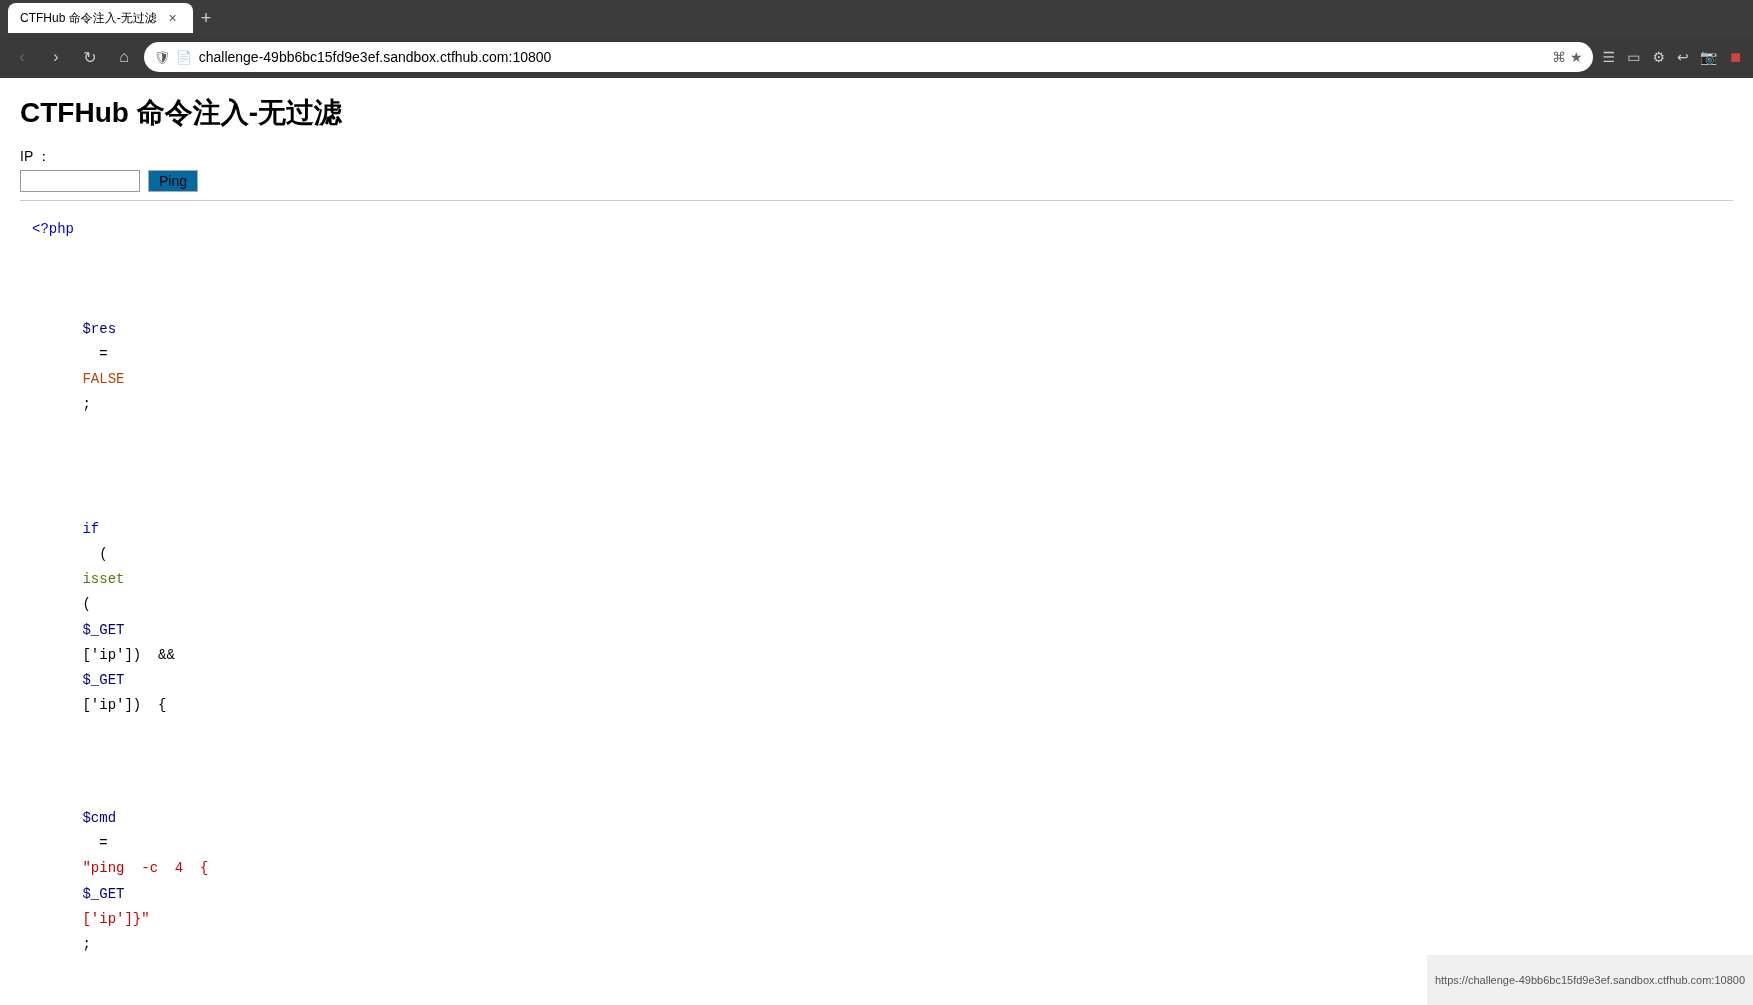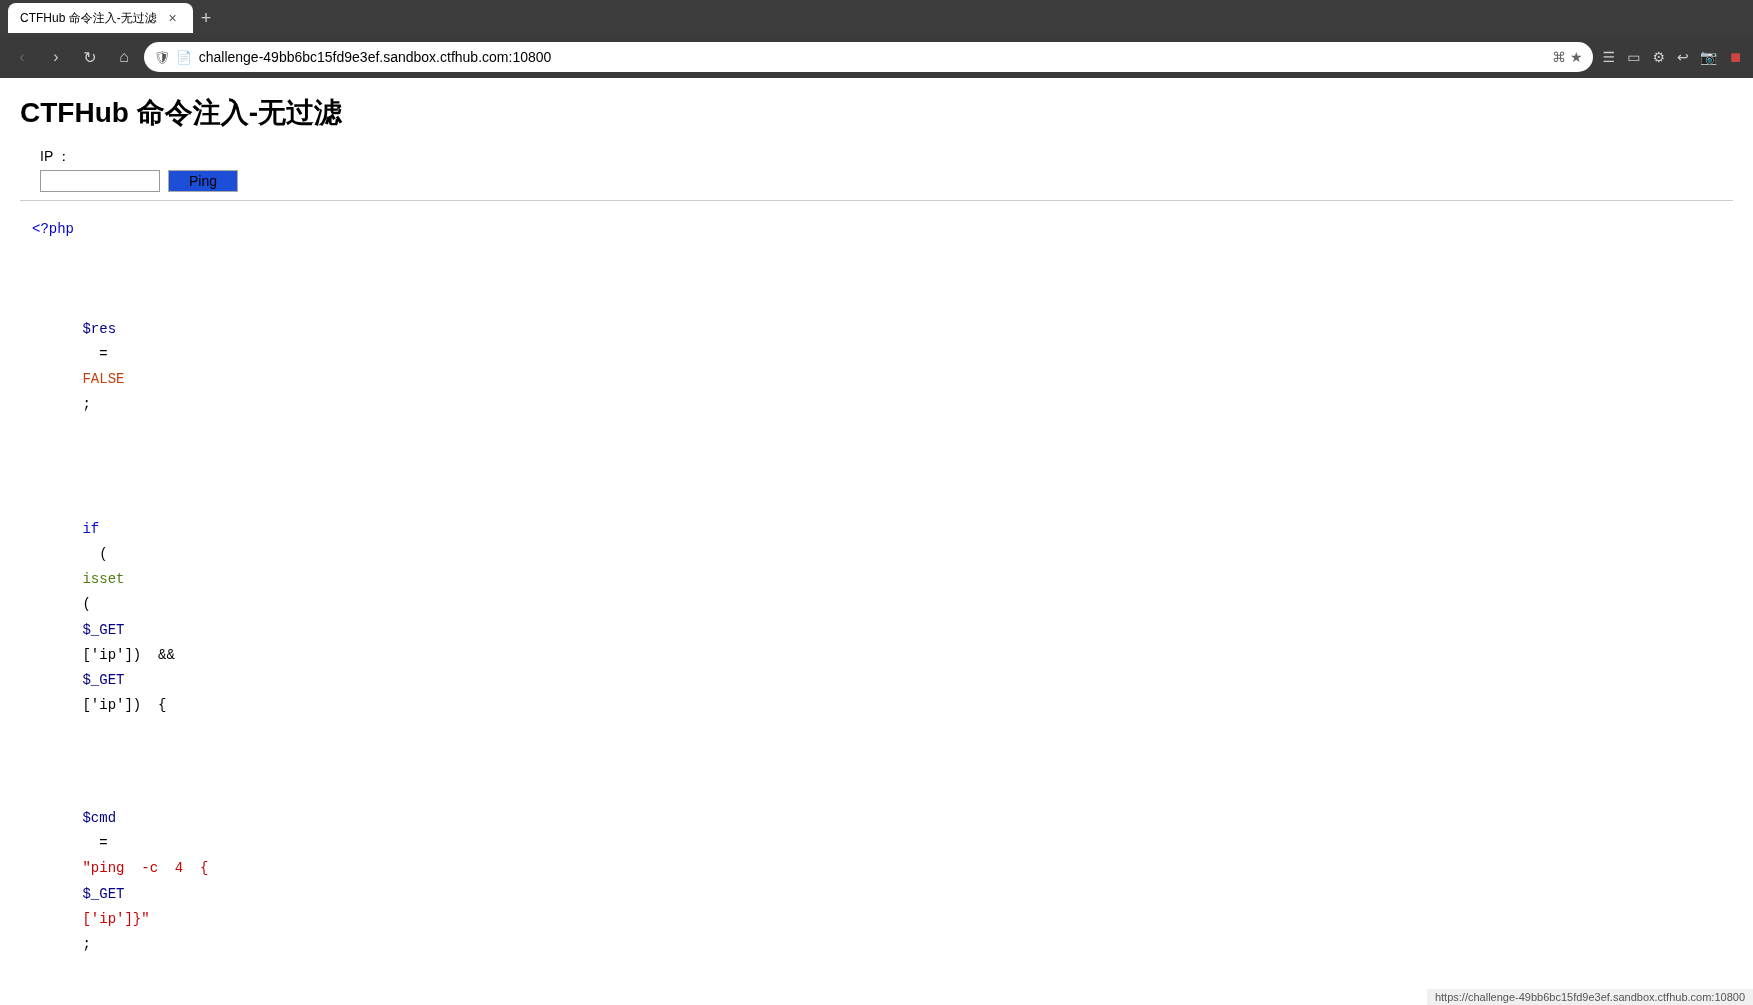--- a/index.html
+++ b/index.html
@@ -155,21 +155,20 @@
     }
 
     .page-title {
       font-size: 28px;
       font-weight: bold;
       margin-bottom: 16px;
     }
 
     .form-section {
       margin-bottom: 8px;
-      margin-left: 20px;
     }
 
     .ip-label {
       font-size: 14px;
       margin-bottom: 4px;
     }
 
     .form-row {
       display: flex;
       align-items: center;
@@ -178,23 +177,23 @@
     }
 
     .ip-input {
       border: 1px solid #999;
       padding: 2px 4px;
       font-size: 14px;
       width: 120px;
     }
 
     .ping-btn {
-      padding: 2px 20px;
-      font-size: 14px;
-      background: #1d4ed8;
+      padding: 2px 10px;
+      font-size: 14px;
+      background: #0369a1;
       border: 1px solid #aaa;
       cursor: pointer;
     }
 
     hr.divider {
       border: none;
       border-top: 1px solid #ccc;
       margin-bottom: 16px;
     }
 
@@ -216,21 +215,21 @@
     .c-string { color: #cc0000; }
     .c-var { color: #000080; }
     .c-const { color: #c2410c; }
     .c-func { color: #4d7c0f; }
 
     .status-bar {
       position: fixed;
       bottom: 0;
       right: 0;
       background: #f0f0f0;
-      padding: 2px 8px;
+      padding: 19px 8px;
       font-size: 11px;
       color: #555;
     }
   </style>
 </head>
 <body>
 
 <div class="browser-chrome">
 
   <div class="tab-bar">

